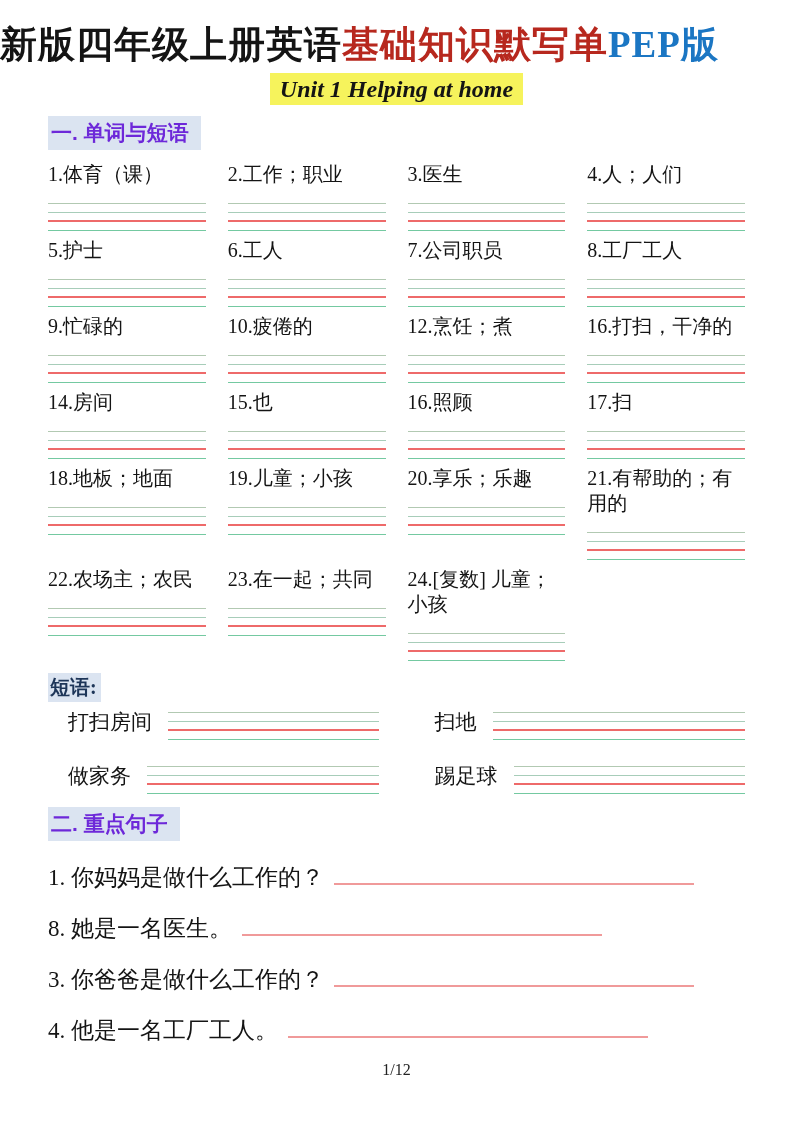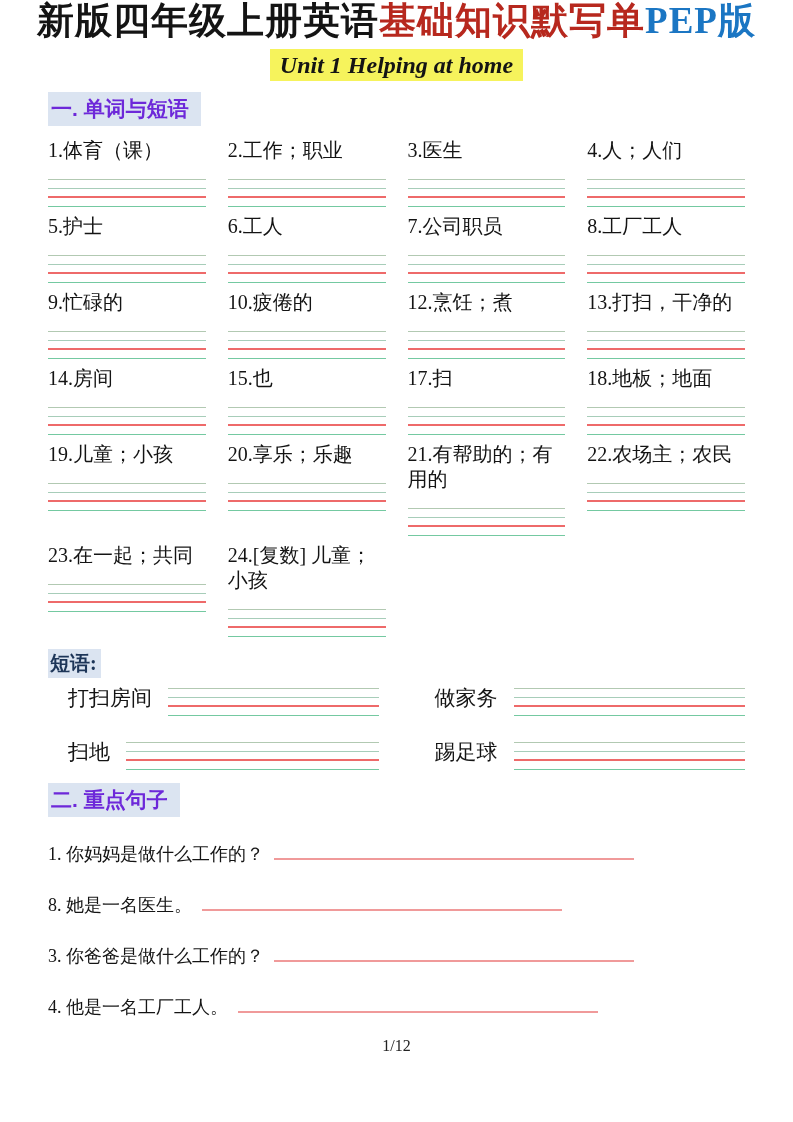--- a/index.html
+++ b/index.html
@@ -14,21 +14,21 @@
     --sentence-line:#f09a9a;
     --phrase-color:#1d3558;
   }
   *{box-sizing:border-box;}
   html,body{margin:0;padding:0;}
   body{
     width:793px;height:1122px;overflow:hidden;background:#ffffff;color:#141414;
     font-family:"Liberation Serif","DejaVu Serif",serif;
   }
   .title{
-    text-align:center;font-size:37px;font-weight:bold;
+    text-align:left;margin-top:24px;font-size:37px;font-weight:bold;
     letter-spacing:1px;line-height:1.15;
     font-family:"Liberation Serif","DejaVu Serif",serif;
   }
   .title .seg-red{color:var(--title-red);}
   .title .seg-blue{color:var(--title-blue);}
   .unit{text-align:center;margin-top:9px;}
   .unit span{
     background:var(--unit-bg);
     font-size:24px;font-weight:bold;font-style:italic;
     padding:3px 10px;
@@ -59,21 +59,21 @@
   }
   .phrase-grid{
     display:grid;grid-template-columns:1fr 1fr;column-gap:56px;row-gap:18px;
     margin-top:2px;padding-left:20px;
   }
   .phrase{display:flex;align-items:center;}
   .phrase .plabel{font-size:21px;white-space:nowrap;margin-right:16px;}
   .phrase .wlines{flex:1;margin-top:0;}
   
   .sentences{margin-top:4px;}
-  .sentence{margin-top:23px;font-size:18px;line-height:28px;}
+  .sentence{margin-top:23px;font-size:23px;line-height:28px;}
   .sline{
     display:inline-block;width:360px;margin-left:10px;
     border-bottom:2.5px solid var(--sentence-line);
   }
   .footer{text-align:center;margin-top:16px;font-size:16px;color:#222;}
 </style>
 </head>
 <body>
 
 <div class="title">
@@ -195,21 +195,21 @@
         <div class="wlabel">12.烹饪；煮</div>
         <div class="wlines">
           <div class="ln g1"></div>
           <div class="ln g2"></div>
           <div class="ln r"></div>
           <div class="ln g3"></div>
         </div>
       </div>
 
       <div class="cell">
-        <div class="wlabel">13.打扫，干净的</div>
+        <div class="wlabel">16.打扫，干净的</div>
         <div class="wlines">
           <div class="ln g1"></div>
           <div class="ln g2"></div>
           <div class="ln r"></div>
           <div class="ln g3"></div>
         </div>
       </div>
 
       <div class="cell">
         <div class="wlabel">14.房间</div>
@@ -224,20 +224,29 @@
       <div class="cell">
         <div class="wlabel">15.也</div>
         <div class="wlines">
           <div class="ln g1"></div>
           <div class="ln g2"></div>
           <div class="ln r"></div>
           <div class="ln g3"></div>
         </div>
       </div>
 
+      <div class="cell">
+        <div class="wlabel">16.照顾</div>
+        <div class="wlines">
+          <div class="ln g1"></div>
+          <div class="ln g2"></div>
+          <div class="ln r"></div>
+          <div class="ln g3"></div>
+        </div>
+      </div>
 
       <div class="cell">
         <div class="wlabel">17.扫</div>
         <div class="wlines">
           <div class="ln g1"></div>
           <div class="ln g2"></div>
           <div class="ln r"></div>
           <div class="ln g3"></div>
         </div>
       </div>
@@ -321,31 +330,31 @@
         <span class="plabel">打扫房间</span>
         <div class="wlines">
           <div class="ln g1"></div>
           <div class="ln g2"></div>
           <div class="ln r"></div>
           <div class="ln g3"></div>
         </div>
       </div>
 
       <div class="phrase">
+        <span class="plabel">扫地</span>
+        <div class="wlines">
+          <div class="ln g1"></div>
+          <div class="ln g2"></div>
+          <div class="ln r"></div>
+          <div class="ln g3"></div>
+        </div>
+      </div>
+
+      <div class="phrase">
         <span class="plabel">做家务</span>
-        <div class="wlines">
-          <div class="ln g1"></div>
-          <div class="ln g2"></div>
-          <div class="ln r"></div>
-          <div class="ln g3"></div>
-        </div>
-      </div>
-
-      <div class="phrase">
-        <span class="plabel">扫地</span>
         <div class="wlines">
           <div class="ln g1"></div>
           <div class="ln g2"></div>
           <div class="ln r"></div>
           <div class="ln g3"></div>
         </div>
       </div>
 
       <div class="phrase">
         <span class="plabel">踢足球</span>

